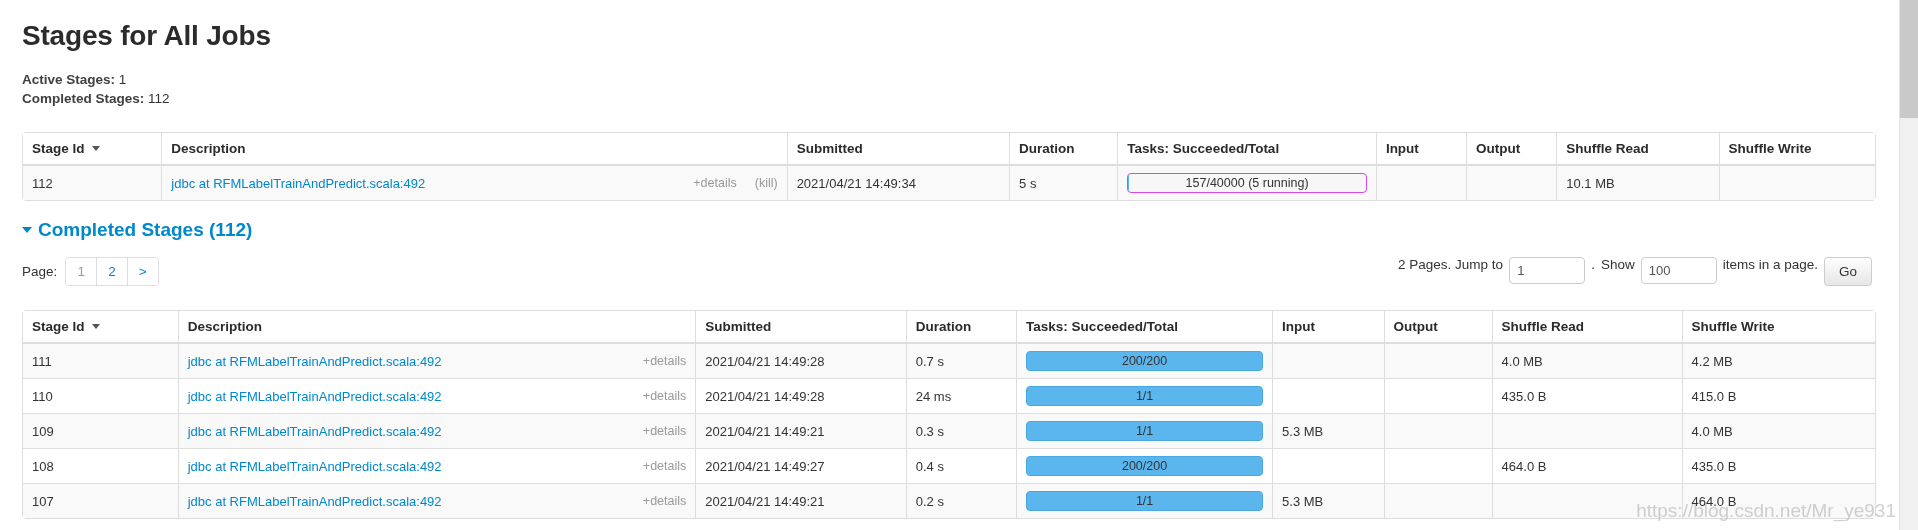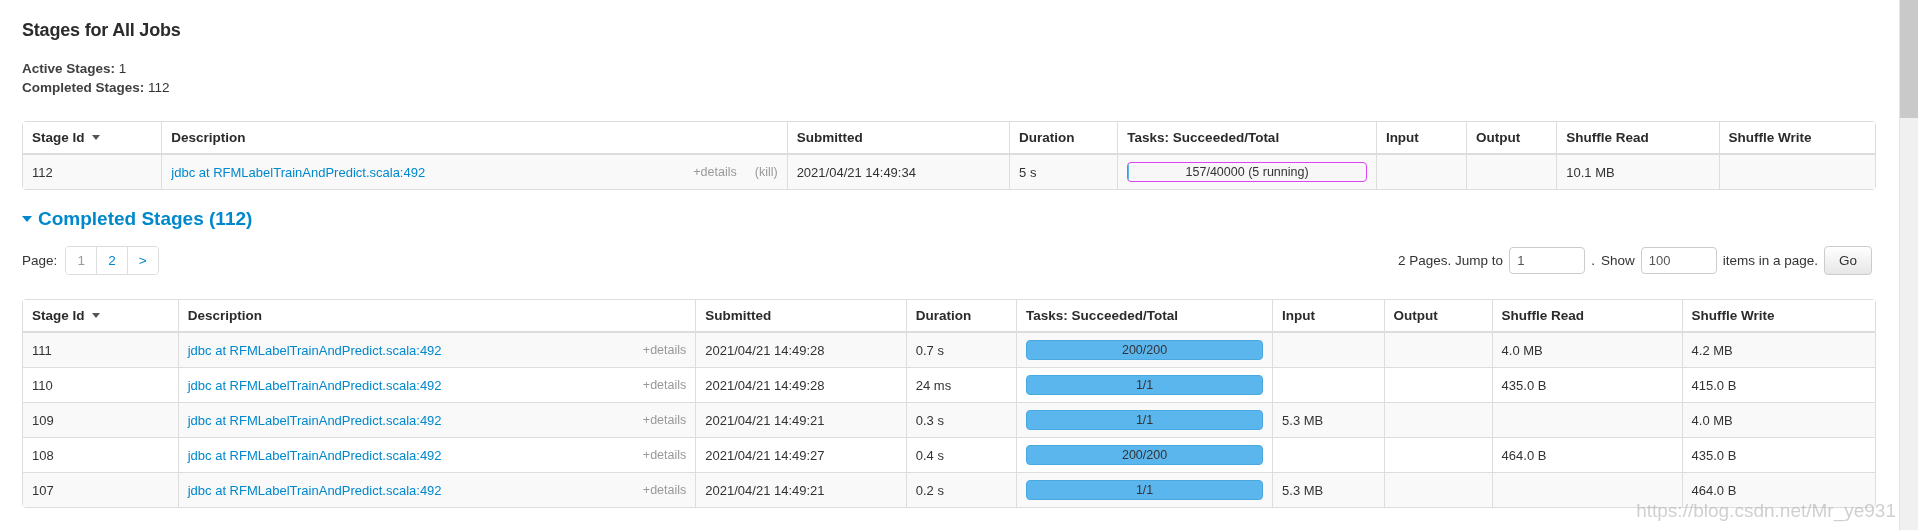--- a/index.html
+++ b/index.html
@@ -25,21 +25,21 @@
     overflow: hidden;
     padding: 0;
     box-sizing: border-box;
   }
   .inner {
     padding: 14px 24px 0 22px;
     box-sizing: border-box;
   }
   h1.page-title {
     font-family: "Liberation Sans", sans-serif;
-    font-size: 18px;
+    font-size: 28px;
     font-weight: bold;
     color: #2b2b2b;
     margin: 6px 0 18px 0;
     letter-spacing: -0.2px;
   }
   .summary-line {
     font-size: 13.5px;
     line-height: 19px;
     color: #333;
     margin: 0;
@@ -209,21 +209,21 @@
     background: #ffffff;
     box-sizing: border-box;
   }
   .pagination .pg:first-child { border-left: none; }
   .pagination .pg.current {
     color: #999999;
     cursor: default;
   }
   .pager-right {
     display: flex;
-    align-items: center;
+    align-items: flex-start;
     font-size: 13.5px;
     color: #333333;
     gap: 6px;
     padding-right: 4px;
   }
   .pager-right input[type="text"] {
     font-family: "Liberation Sans", sans-serif;
     font-size: 13px;
     color: #555;
     padding: 5px 7px;

